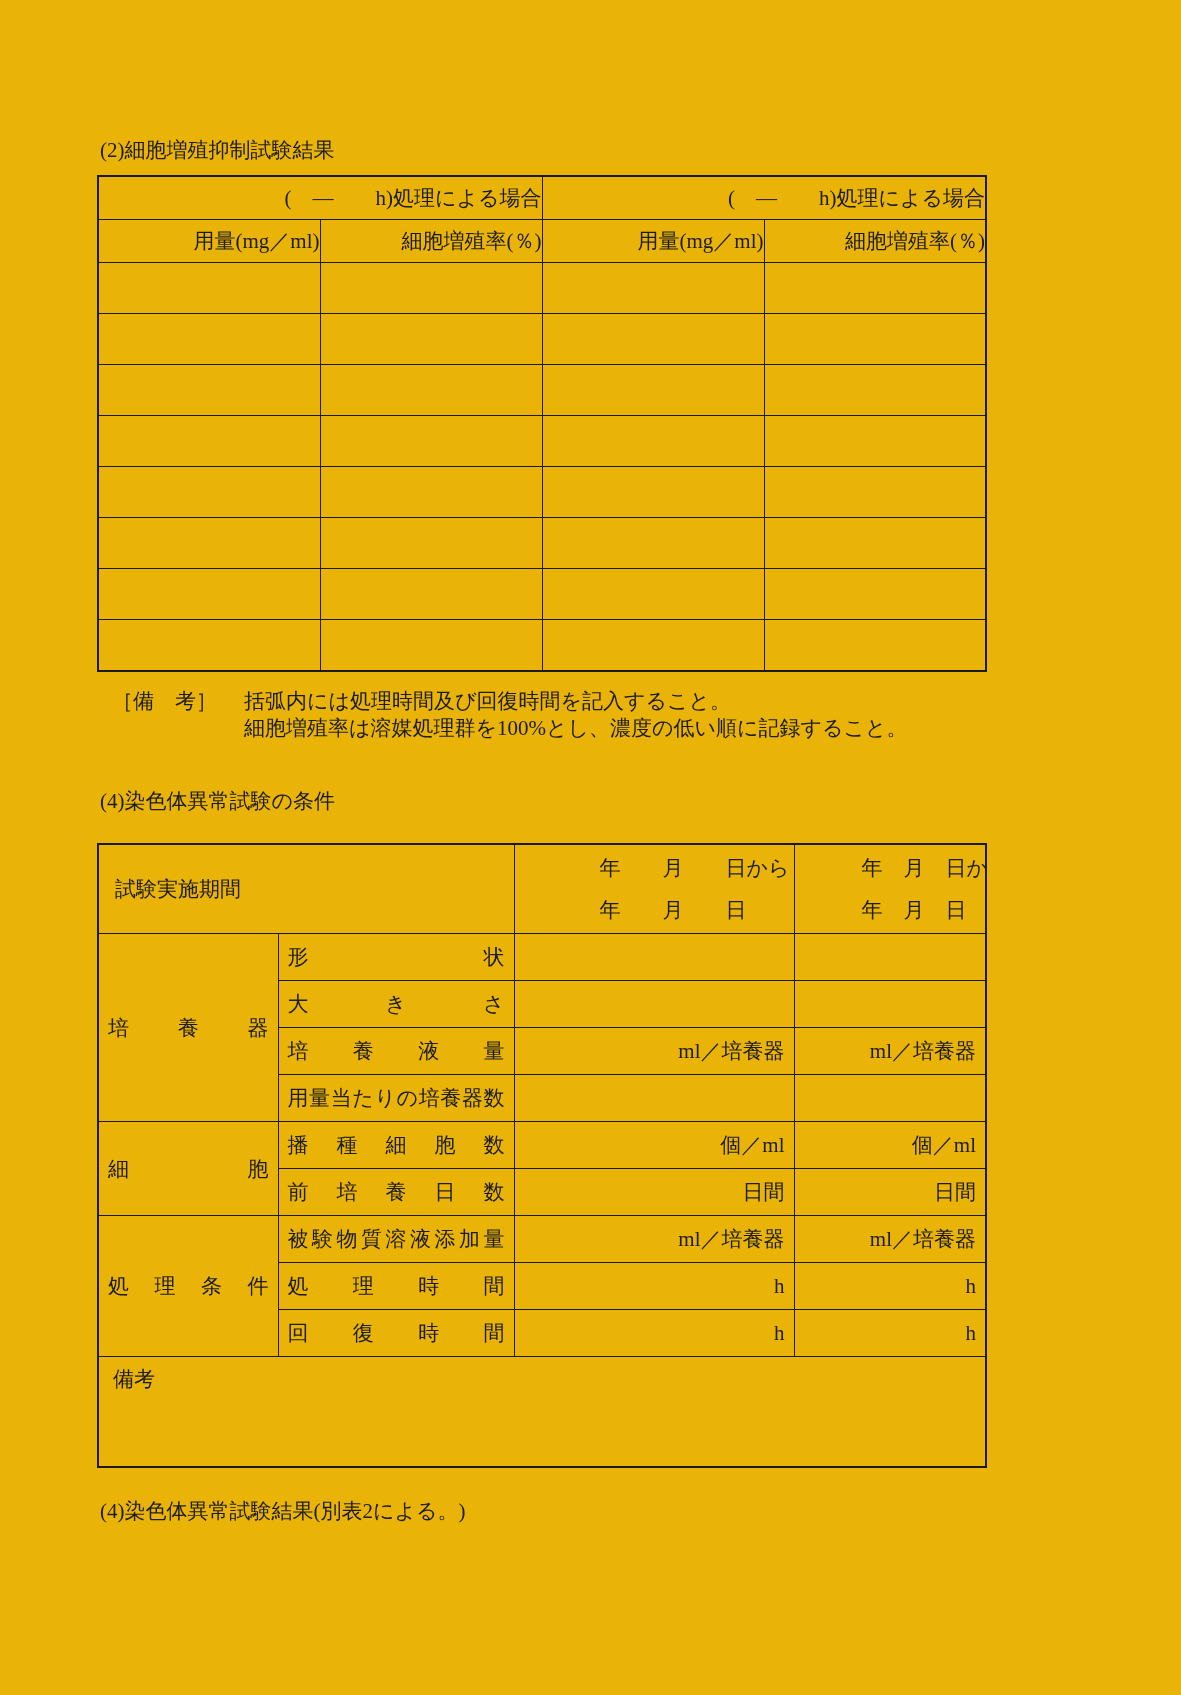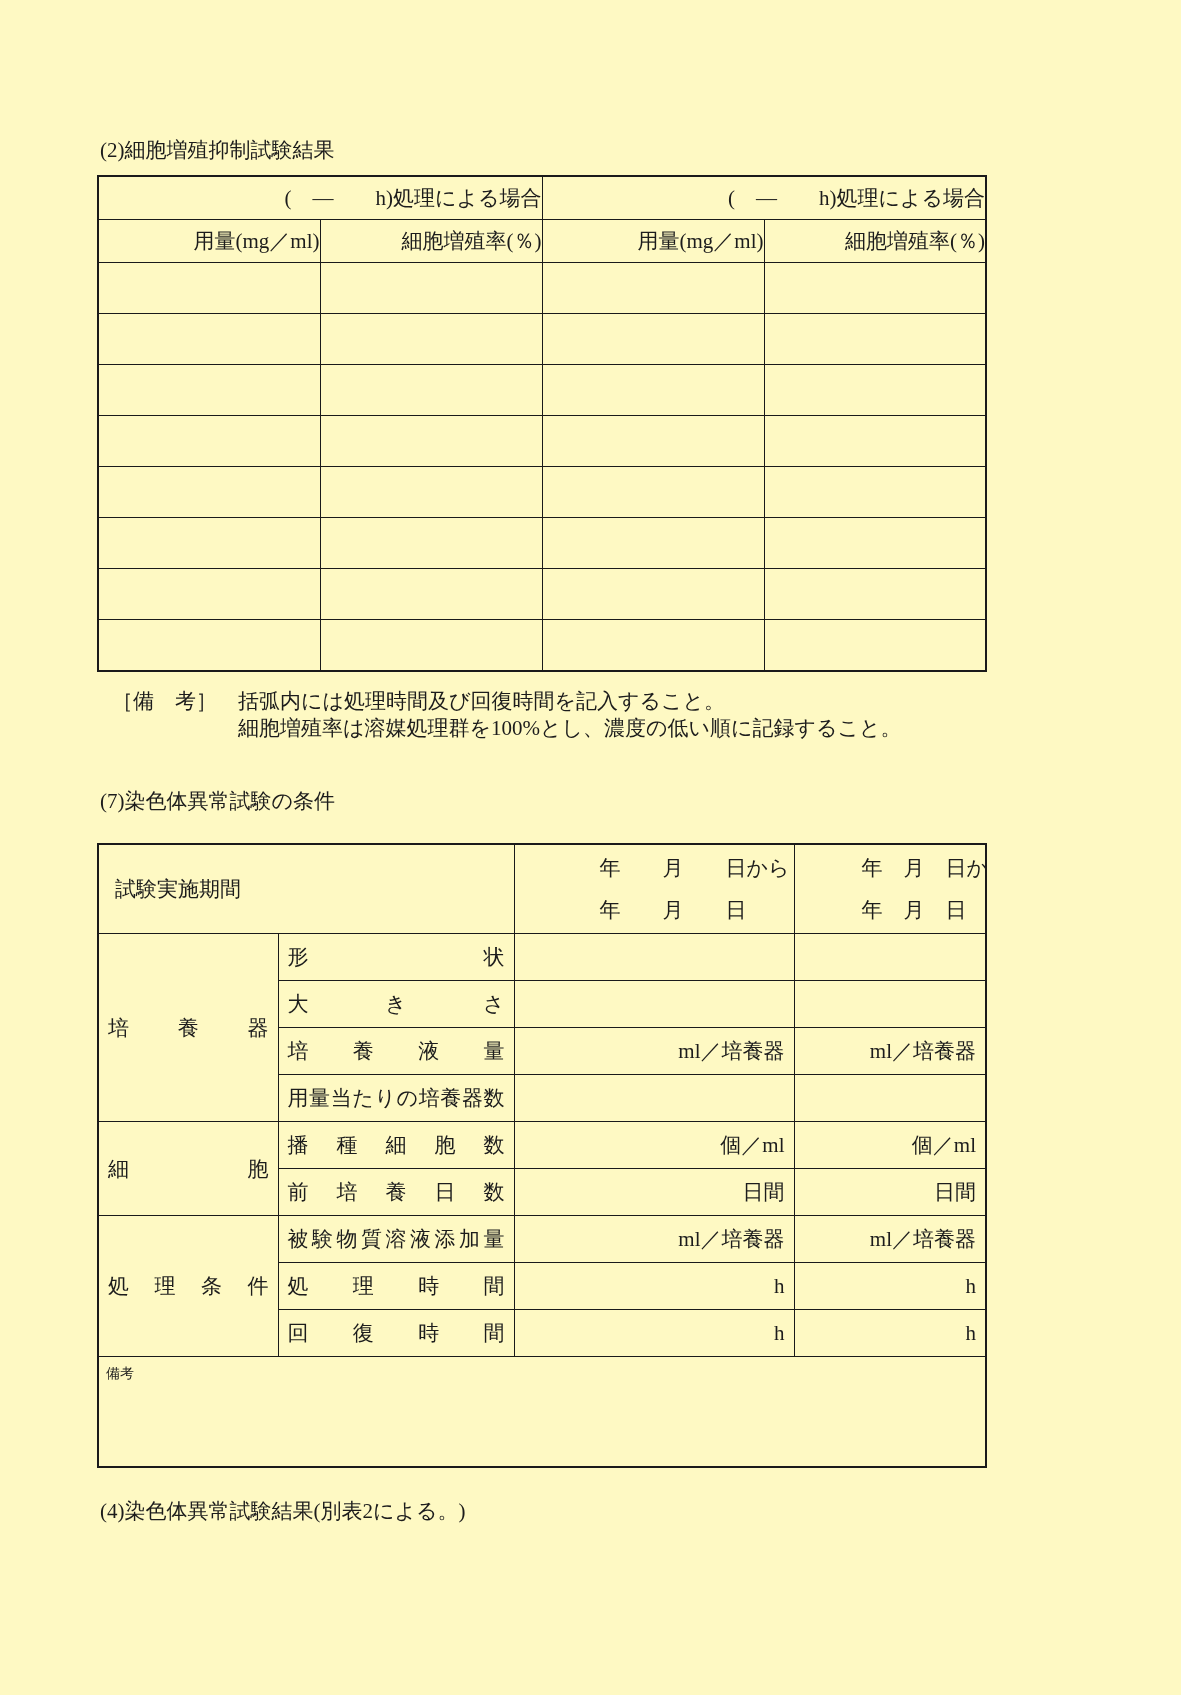--- a/index.html
+++ b/index.html
@@ -1,51 +1,51 @@
 <!DOCTYPE html>
 <html><head>
 <meta charset="utf-8">
 <style>
   html,body{margin:0;padding:0;background:#f9f9f9;}
   .page{
-    position:relative;width:1181px;height:1695px;background:#fef9c3;
+    position:relative;width:1181px;height:1695px;background:#eab308;
     font-family:"Liberation Serif","DejaVu Serif",serif;
     color:#1c1c1c;overflow:hidden;
   }
   .sec-title{position:absolute;left:100px;font-size:21px;white-space:pre;}
   #title-2{top:136px;}
   #title-3{top:787px;}
   #title-4{top:1497px;}
 
   table{border-collapse:collapse;table-layout:fixed;position:absolute;left:97px;
         background:transparent;border:2px solid #1a1a1a;}
   td{border:1px solid #1a1a1a;font-size:21px;padding:0;overflow:hidden;}
 
   
   #table1{top:175px;width:888px;}
   #table1 col{width:222px;}
   #table1 .hrow td{height:42px;text-align:right;white-space:pre;}
   #table1 .drow td{height:50px;}
 
   
   .remarks{position:absolute;left:112px;top:688px;display:flex;font-size:21px;line-height:27px;}
-  .r-label{white-space:pre;margin-right:21px;}
+  .r-label{white-space:pre;margin-right:27px;}
   .r-lines div{white-space:pre;}
 
   
   #table2{top:843px;width:888px;}
   .t2-head td{height:88px;}
   .period-cell{text-align:left;padding-left:16px;}
   .date-cell div{height:42px;display:flex;align-items:center;white-space:pre;margin-left:21px;}
   .date-c1 div{padding-left:64px;}
   .date-c2 div{padding-left:46px;}
   .grow td{height:46px;}
   .jspread{text-align:justify;text-align-last:justify;padding:0 9px;}
   .vcell{text-align:right;padding-right:9px;white-space:pre;}
-  .notes-row td{height:93px;vertical-align:top;padding:8px 7px;font-size:14px;}
+  .notes-row td{height:93px;vertical-align:top;padding:8px 14px;font-size:21px;}
 </style>
 </head>
 <body>
 
 <div class="page">
 
   <div class="sec-title" id="title-2">(2)細胞増殖抑制試験結果</div>
 
   <table id="table1">
     <colgroup>
@@ -119,21 +119,21 @@
   </table>
 
   <div class="remarks">
     <div class="r-label">［備　考］</div>
     <div class="r-lines">
       <div>括弧内には処理時間及び回復時間を記入すること。</div>
       <div>細胞増殖率は溶媒処理群を100%とし、濃度の低い順に記録すること。</div>
     </div>
   </div>
 
-  <div class="sec-title" id="title-3">(7)染色体異常試験の条件</div>
+  <div class="sec-title" id="title-3">(4)染色体異常試験の条件</div>
 
   <table id="table2">
     <colgroup>
       <col style="width:180px">
         <col style="width:236px">
       <col style="width:280px">
         <col style="width:192px">
     </colgroup>
     <tbody>
       <tr class="t2-head">

